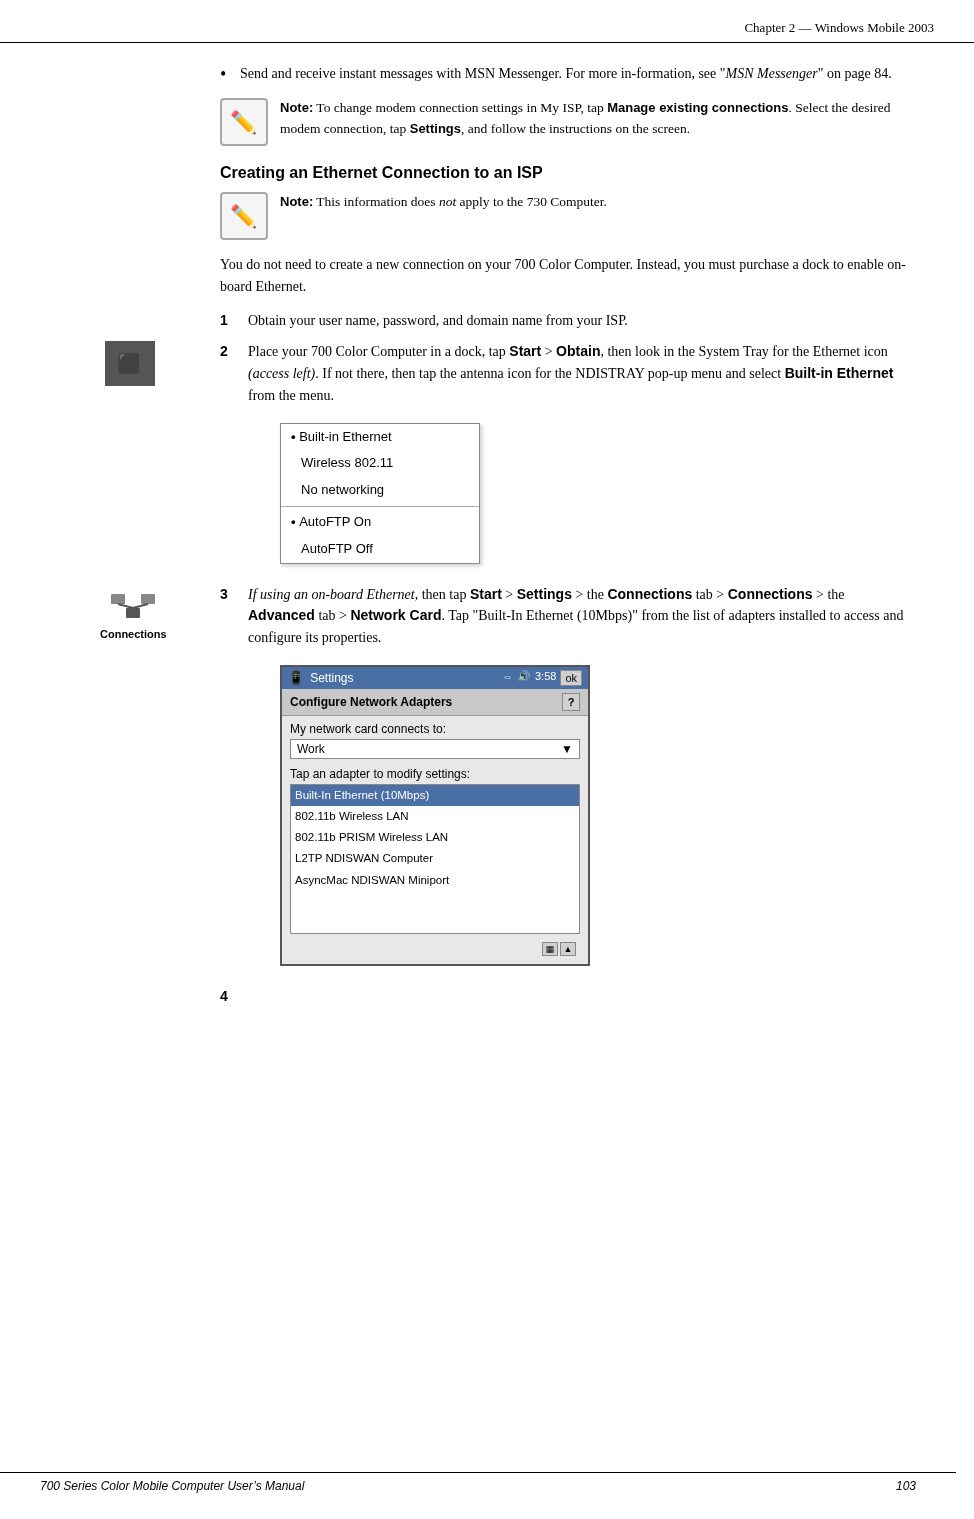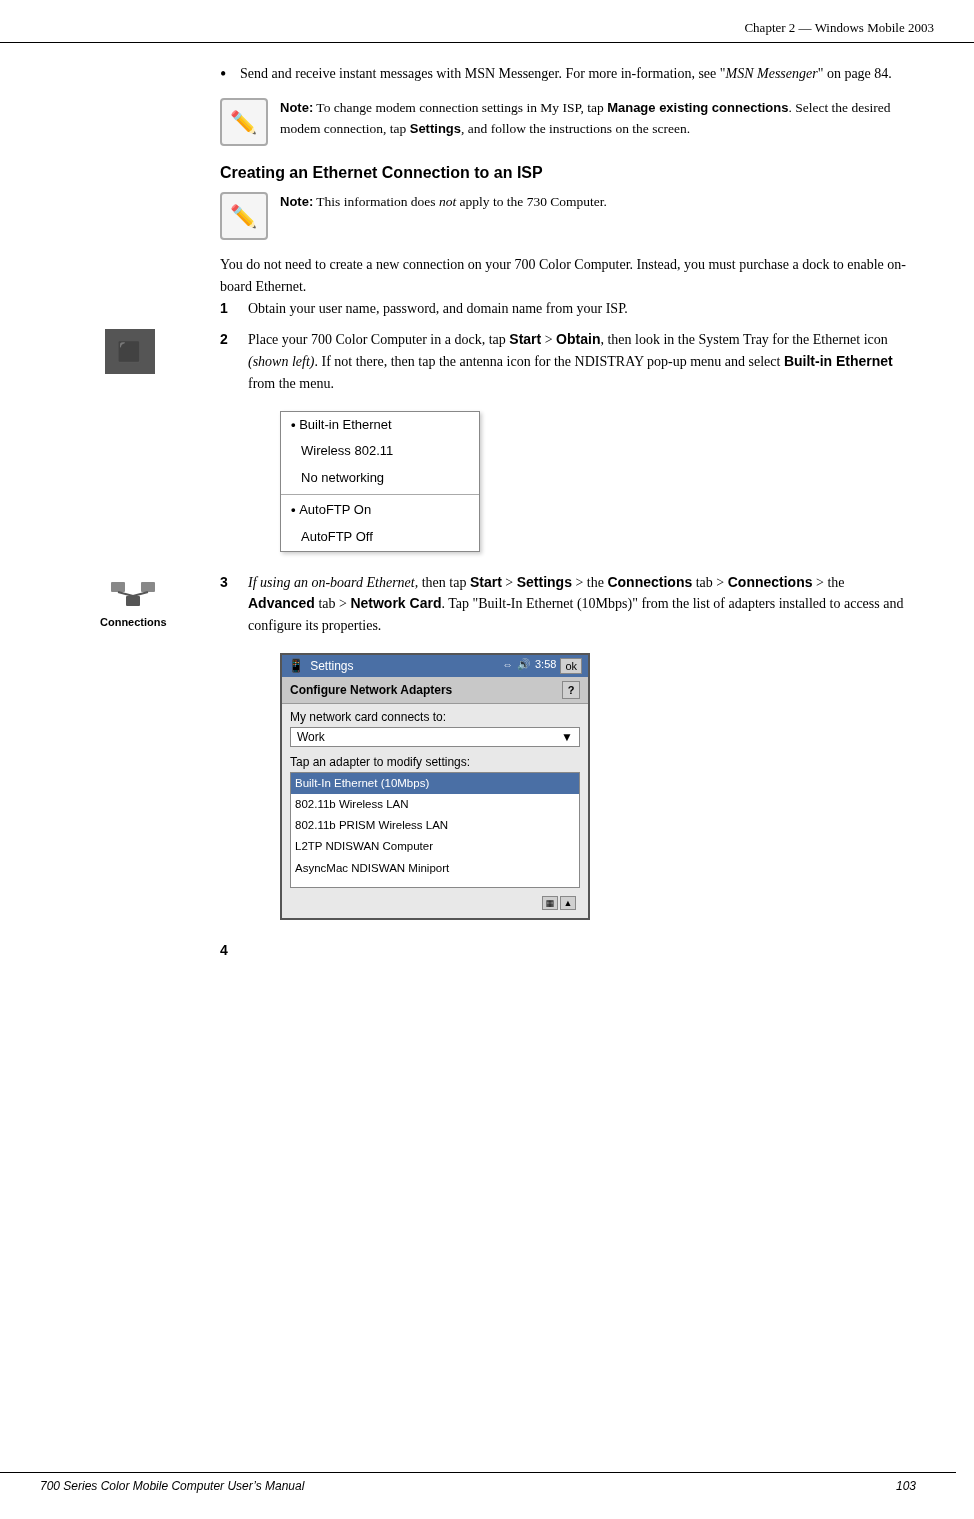--- a/index.html
+++ b/index.html
@@ -194,21 +194,21 @@
       border: 1px solid #888;
       padding: 2px 6px;
       display: flex;
       justify-content: space-between;
       align-items: center;
       margin-bottom: 8px;
     }
     .settings-listbox {
       background: #fff;
       border: 1px solid #888;
-      height: 116px;
+      height: 150px;
       overflow: hidden;
       margin-bottom: 6px;
     }
     .settings-list-item {
       padding: 2px 4px;
       font-size: 11.5px;
       line-height: 1.5;
     }
     .settings-list-item.selected-item {
       background: #4a6fa5;
@@ -228,20 +228,21 @@
       height: 14px;
       display: flex;
       align-items: center;
       justify-content: center;
       font-size: 9px;
     }
 
     
     .paragraph {
       line-height: 1.55;
+      margin-bottom: 12px;
     }
 
     
     .page-footer {
       position: absolute;
       bottom: 20px;
       left: 0;
       right: 18px;
       display: flex;
       justify-content: space-between;
@@ -324,21 +325,21 @@
     <span>Obtain your user name, password, and domain name from your ISP.</span>
   </div>
 
   <div class="relative-wrap">
     <div class="left-icon-abs">
       <div style="width:50px;height:45px;background:#555;display:flex;align-items:center;justify-content:center;color:#fff;font-size:20px;">⬛</div>
     </div>
     <div class="step">
       <span class="step-num">2</span>
       <span>
-        Place your 700 Color Computer in a dock, tap <strong class="bold-sans">Start</strong> &gt; <strong class="bold-sans">Obtain</strong>, then look in the System Tray for the Ethernet icon <em>(shown left)</em>. If not there, then tap the antenna icon for the NDISTRAY pop-up menu and select <strong class="bold-sans">Built-in Ethernet</strong> from the menu.
+        Place your 700 Color Computer in a dock, tap <strong class="bold-sans">Start</strong> &gt; <strong class="bold-sans">Obtain</strong>, then look in the System Tray for the Ethernet icon <em>(access left)</em>. If not there, then tap the antenna icon for the NDISTRAY pop-up menu and select <strong class="bold-sans">Built-in Ethernet</strong> from the menu.
       </span>
     </div>
   </div>
 
   <div class="menu-popup">
     <div class="menu-popup-item bullet-menu">Built-in Ethernet</div>
     <div class="menu-popup-item" style="padding-left:20px;">Wireless 802.11</div>
     <div class="menu-popup-item" style="padding-left:20px;">No networking</div>
     <div class="menu-popup-divider"></div>
     <div class="menu-popup-item bullet-menu">AutoFTP On</div>

